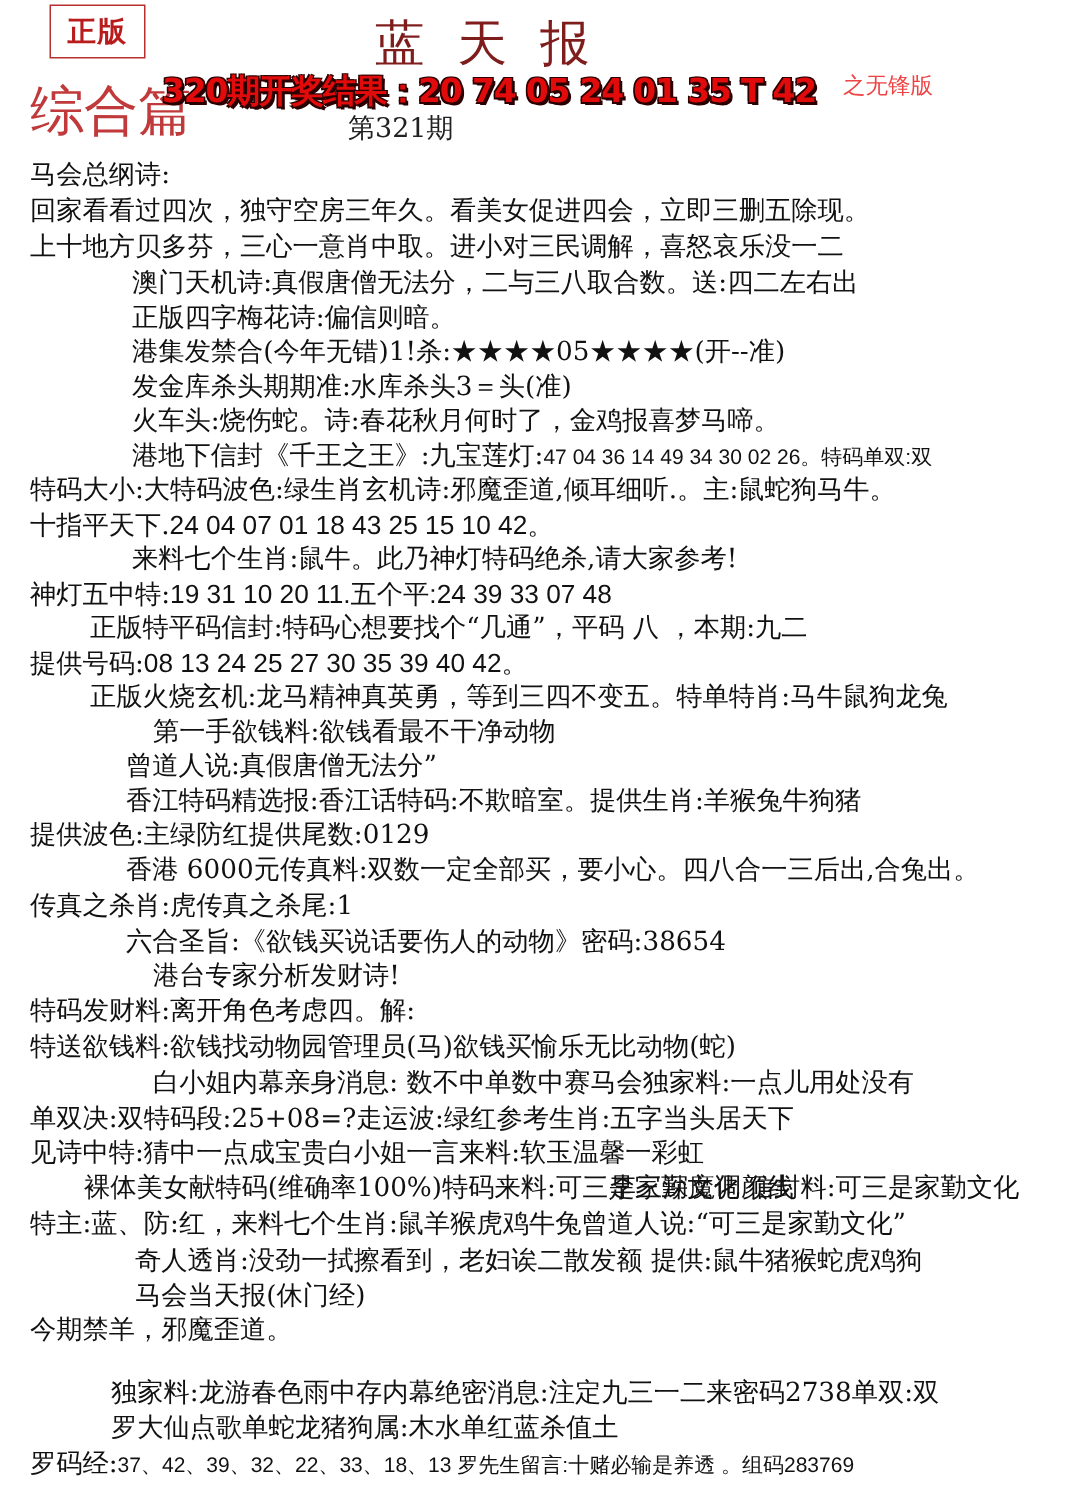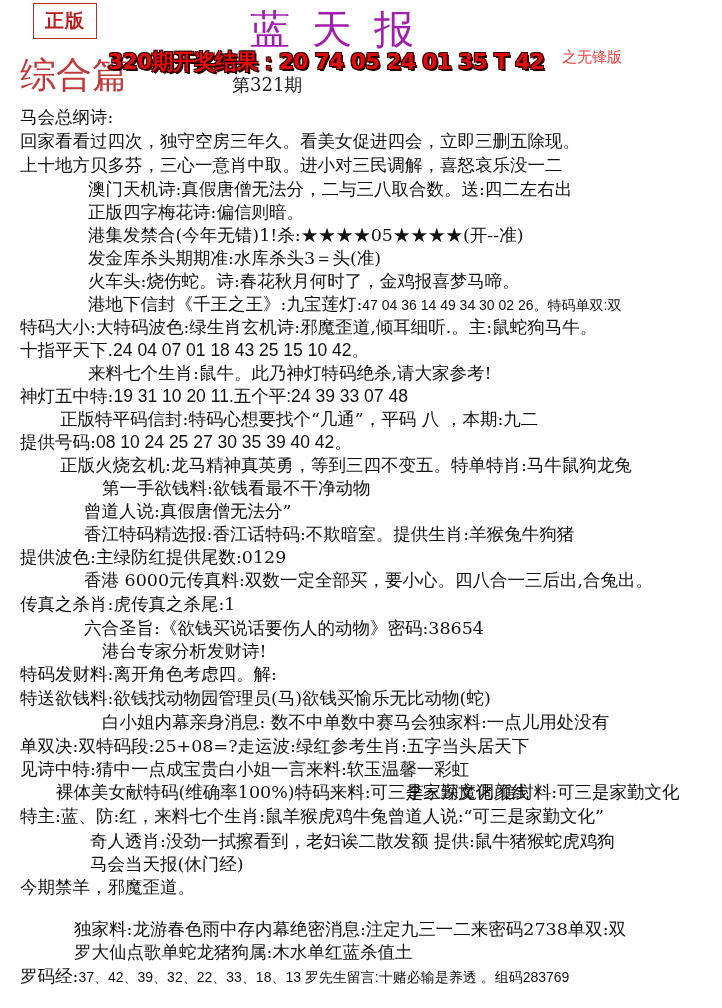--- a/index.html
+++ b/index.html
@@ -2,21 +2,21 @@
 <html><head>
 <meta charset="utf-8">
 <style>
   html, body { margin: 0; padding: 0; background: #ffffff; }
   body { width: 722px; height: 1008px; position: relative; overflow: hidden;
          font-family: "DejaVu Serif", "Liberation Serif", serif; color: #111; }
   .stamp { position: absolute; left: 33px; top: 3px; width: 62px; height: 34px;
            border: 1.5px solid #b5302f; color: #b91c1c; font-size: 19px; font-weight: bold;
            display: flex; align-items: center; justify-content: center;
            font-family: "DejaVu Sans", sans-serif; letter-spacing: 1px; }
-  .masthead { position: absolute; left: 250px; top: 0px; font-size: 40px; color: #a21caf;
+  .masthead { position: absolute; left: 250px; top: 0px; font-size: 33px; color: #7f1d1d;
               letter-spacing: 22px; font-family: "DejaVu Serif", serif; line-height: 58px; }
   .section { position: absolute; left: 20px; top: 58px; font-size: 36px; color: #c0393b;
              font-family: "DejaVu Sans", sans-serif; line-height: 34px; }
   .banner { position: absolute; left: 108px; top: 49px; font-size: 22px; font-weight: bold;
             color: #e10b0b; font-family: "DejaVu Sans", sans-serif; letter-spacing: -0.8px;
             text-shadow: 1px 1px 0 #2a0000, -1px -1px 0 #2a0000, 1px -1px 0 #2a0000, -1px 1px 0 #2a0000, 2px 2px 0 #2a0000;
             line-height: 26px; white-space: nowrap; }
   .edition { position: absolute; left: 562px; top: 48px; font-size: 15px; color: #ef4444;
              font-family: "DejaVu Sans", sans-serif; font-weight: normal; }
   .issue { position: absolute; left: 232px; top: 73px; font-size: 18px; color: #222; }
@@ -43,21 +43,21 @@
 <div class="line" style="left:88px;top:201px;"><span>正版四字梅花诗:</span><span>偏信则暗。</span></div>
 <div class="line" style="left:88px;top:224px;"><span>港集发禁合(今年无错)1!杀:</span><span>★★★★05★★★★(开--准)</span></div>
 <div class="line" style="left:88px;top:247px;"><span>发金库杀头期期准:</span><span>水库杀头3＝头(准)</span></div>
 <div class="line" style="left:88px;top:270px;"><span>火车头:</span><span>烧伤蛇。诗:春花秋月何时了，金鸡报喜梦马啼。</span></div>
 <div class="line" style="left:88px;top:293px;"><span>港地下信封《千王之王》:九宝莲灯:</span><span class="small-num">47 04 36 14 49 34 30 02 26。特码单双:双</span></div>
 <div class="line" style="left:20px;top:316px;"><span>特码大小:</span><span>大特码波色:绿生肖玄机诗:邪魔歪道,倾耳细听.。主:鼠蛇狗马牛。</span></div>
 <div class="line" style="left:20px;top:339px;"><span>十指平天下.</span><span class="num">24 04 07 01 18 43 25 15 10 42。</span></div>
 <div class="line" style="left:88px;top:362px;"><span>来料七个生肖:</span><span>鼠牛。此乃神灯特码绝杀,请大家参考!</span></div>
 <div class="line" style="left:20px;top:385px;"><span>神灯五中特:</span><span class="num">19 31 10 20 11.五个平:24 39 33 07 48</span></div>
 <div class="line" style="left:60px;top:408px;"><span>正版特平码信封:</span><span>特码心想要找个“几通”，平码  八   ，本期:九二</span></div>
-<div class="line" style="left:20px;top:431px;"><span>提供号码:</span><span class="num">08 10 24 25 27 30 35 39 40 42。</span></div>
+<div class="line" style="left:20px;top:431px;"><span>提供号码:</span><span class="num">08 13 24 25 27 30 35 39 40 42。</span></div>
 <div class="line" style="left:60px;top:454px;"><span>正版火烧玄机:</span><span>龙马精神真英勇，等到三四不变五。特单特肖:马牛鼠狗龙兔</span></div>
 <div class="line" style="left:102px;top:477px;"><span>第一手欲钱料:</span><span>欲钱看最不干净动物</span></div>
 <div class="line" style="left:84px;top:500px;"><span>曾道人说:</span><span>真假唐僧无法分”</span></div>
 <div class="line" style="left:84px;top:523px;"><span>香江特码精选报:</span><span>香江话特码:不欺暗室。提供生肖:羊猴兔牛狗猪</span></div>
 <div class="line" style="left:20px;top:546px;"><span>提供波色:</span><span>主绿防红提供尾数:0129</span></div>
 <div class="line" style="left:84px;top:569px;"><span>香港 6000元传真料:</span><span>双数一定全部买，要小心。四八合一三后出,合兔出。</span></div>
 <div class="line" style="left:20px;top:593px;"><span>传真之杀肖:</span><span>虎传真之杀尾:1</span></div>
 <div class="line" style="left:84px;top:617px;"><span>六合圣旨:</span><span>《欲钱买说话要伤人的动物》密码:38654</span></div>
 <div class="line" style="left:102px;top:640px;"><span>港台专家分析发财诗!</span></div>
 <div class="line" style="left:20px;top:663px;"><span>特码发财料:</span><span>离开角色考虑四。解:</span></div>

